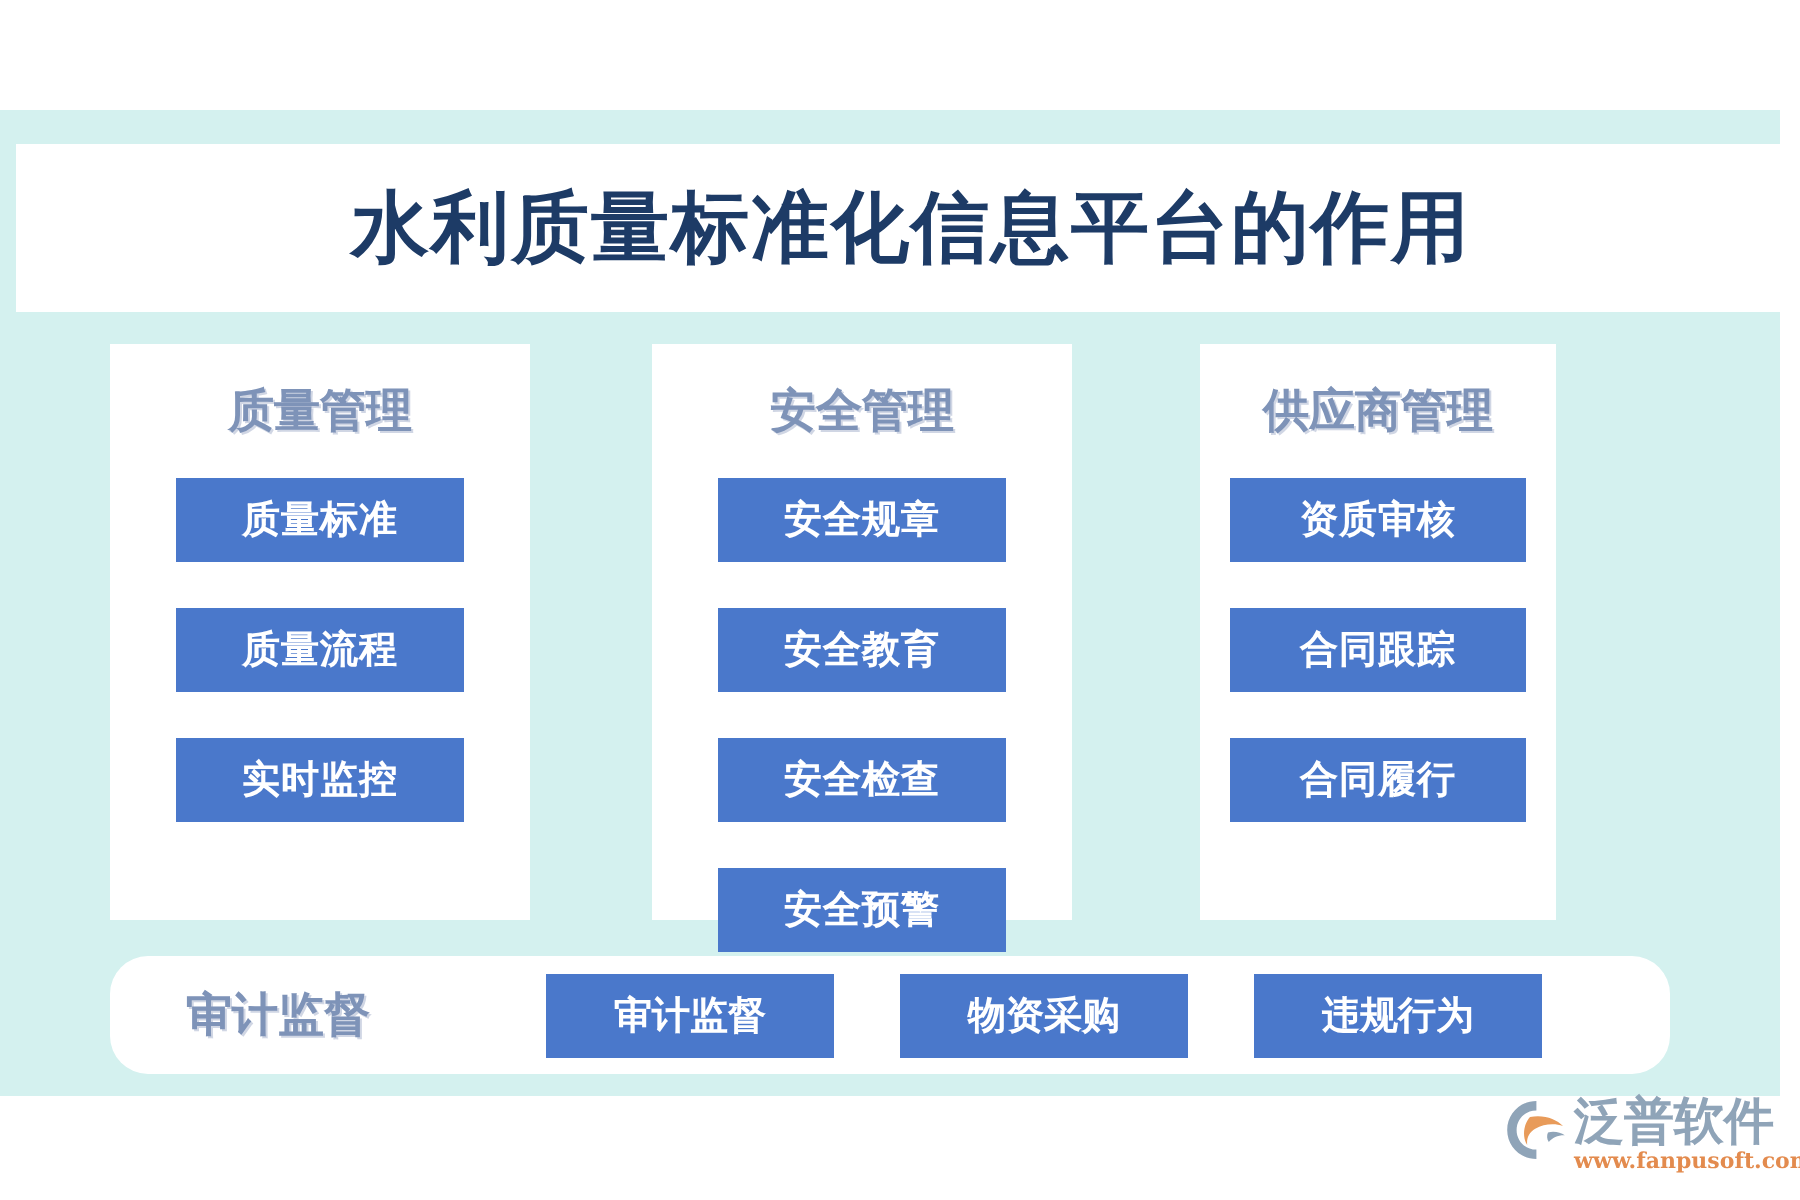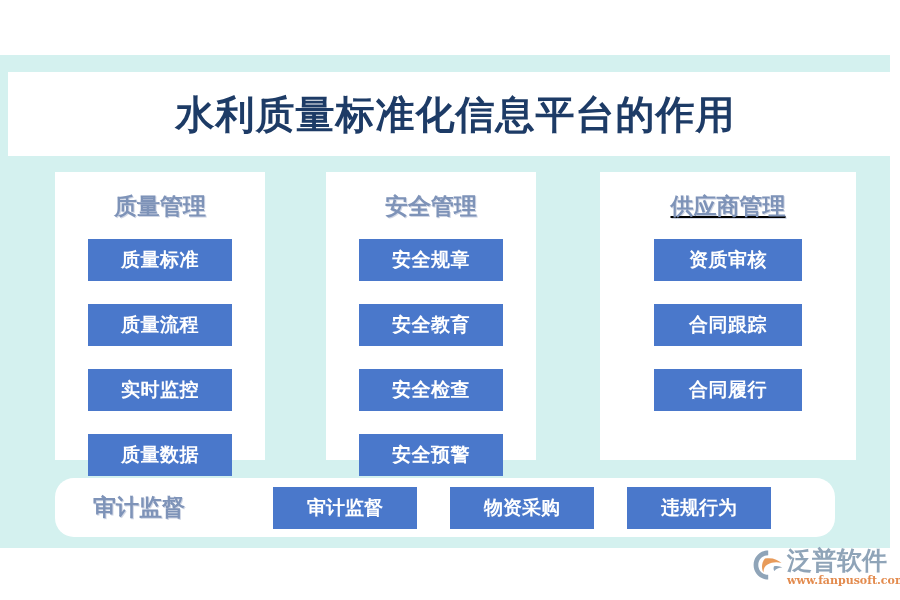--- a/index.html
+++ b/index.html
@@ -60,21 +60,21 @@
   .column-card {
     position: absolute;
     top: 0;
     width: 210px;
     height: 288px;
     background: #ffffff;
     box-sizing: border-box;
   }
   .column-card.col-0 { left: 0px; }
   .column-card.col-1 { left: 271px; }
-  .column-card.col-2 { left: 545px; width: 256px; text-decoration: underline; }
+  .column-card.col-2 { left: 545px; width: 178px; }
 
   .column-heading {
     font-family: "DejaVu Serif", "Liberation Serif", serif;
     font-size: 23px;
     font-weight: 700;
     color: #7e93b8;
     text-align: center;
     margin-top: 21px;
     margin-bottom: 16px;
     line-height: 1.1;
@@ -200,21 +200,20 @@
   </div>
 
   <div id="columns">
 
     <div class="column-card col-0">
       <div class="column-heading">质量管理</div>
       <ul class="item-list">
         <li class="item-chip">质量标准</li>
         <li class="item-chip">质量流程</li>
         <li class="item-chip">实时监控</li>
-        <li class="item-chip">质量数据</li>
       </ul>
     </div>
 
     <div class="column-card col-1">
       <div class="column-heading">安全管理</div>
       <ul class="item-list">
         <li class="item-chip">安全规章</li>
         <li class="item-chip">安全教育</li>
         <li class="item-chip">安全检查</li>
         <li class="item-chip">安全预警</li>

